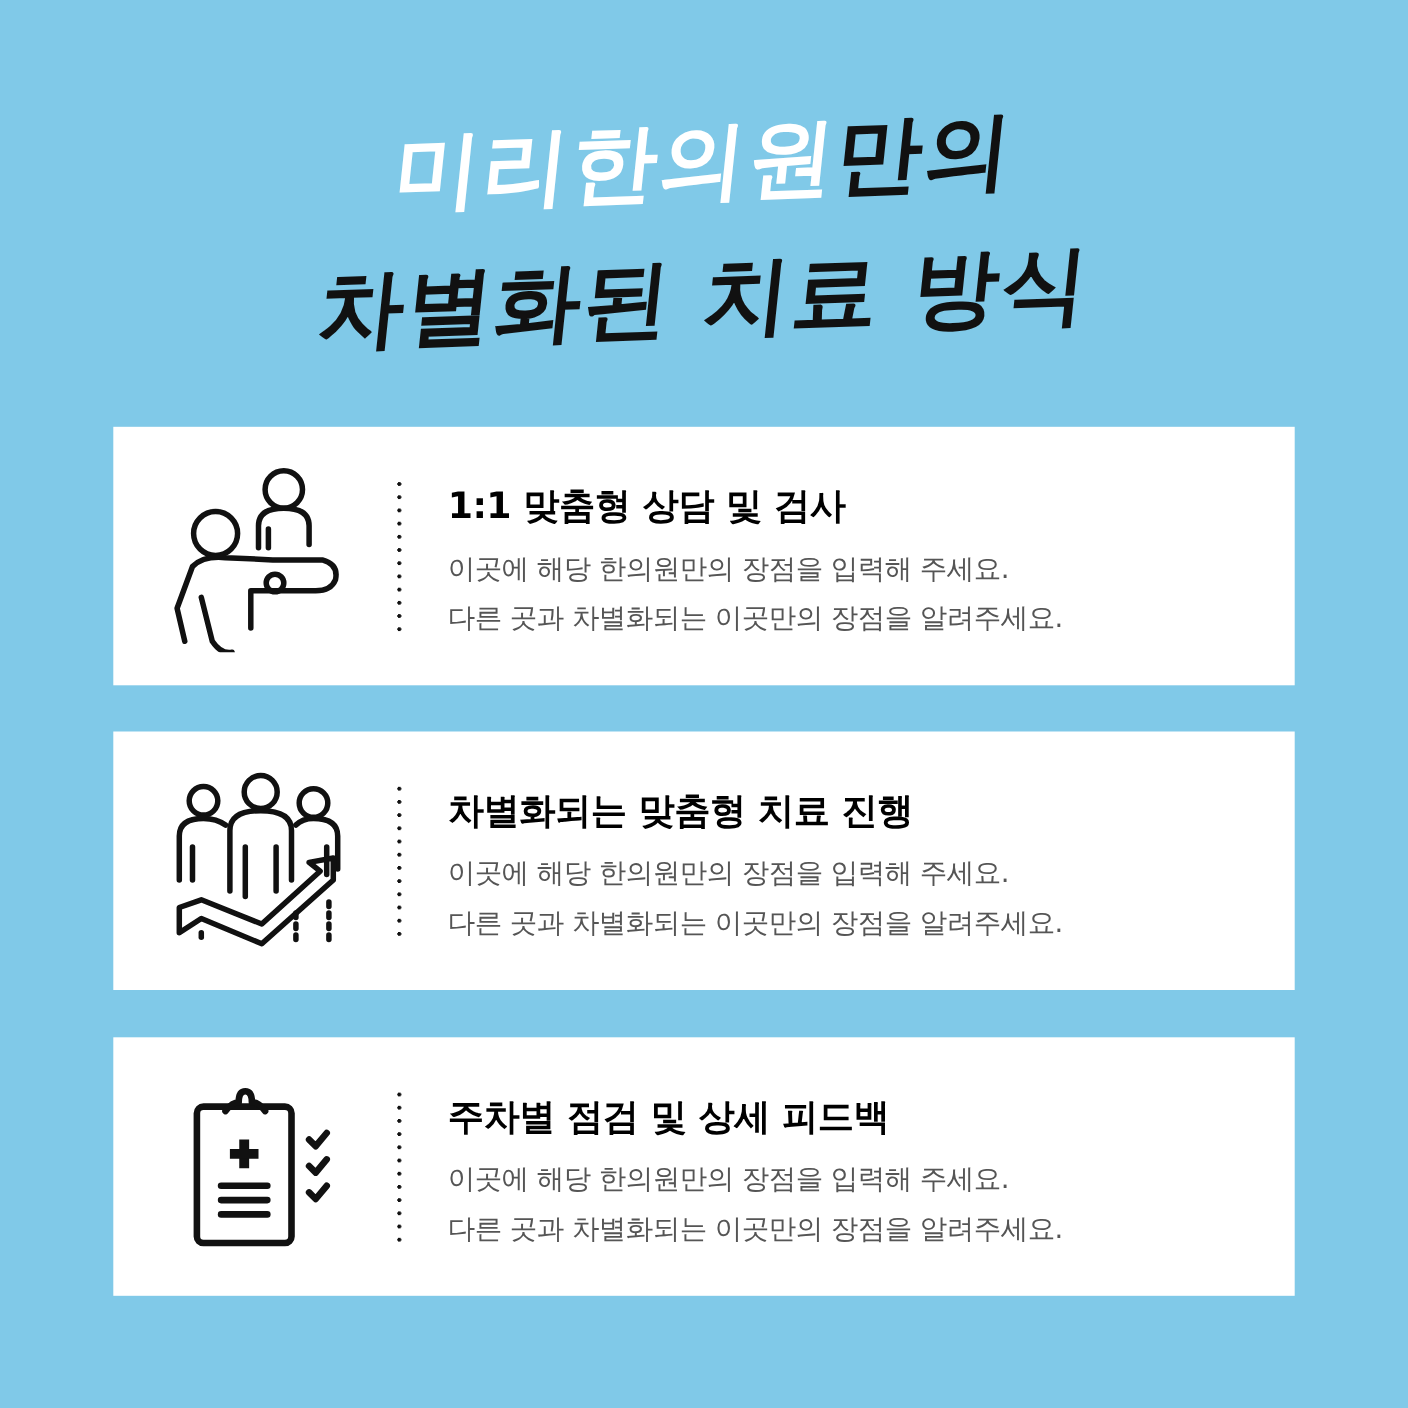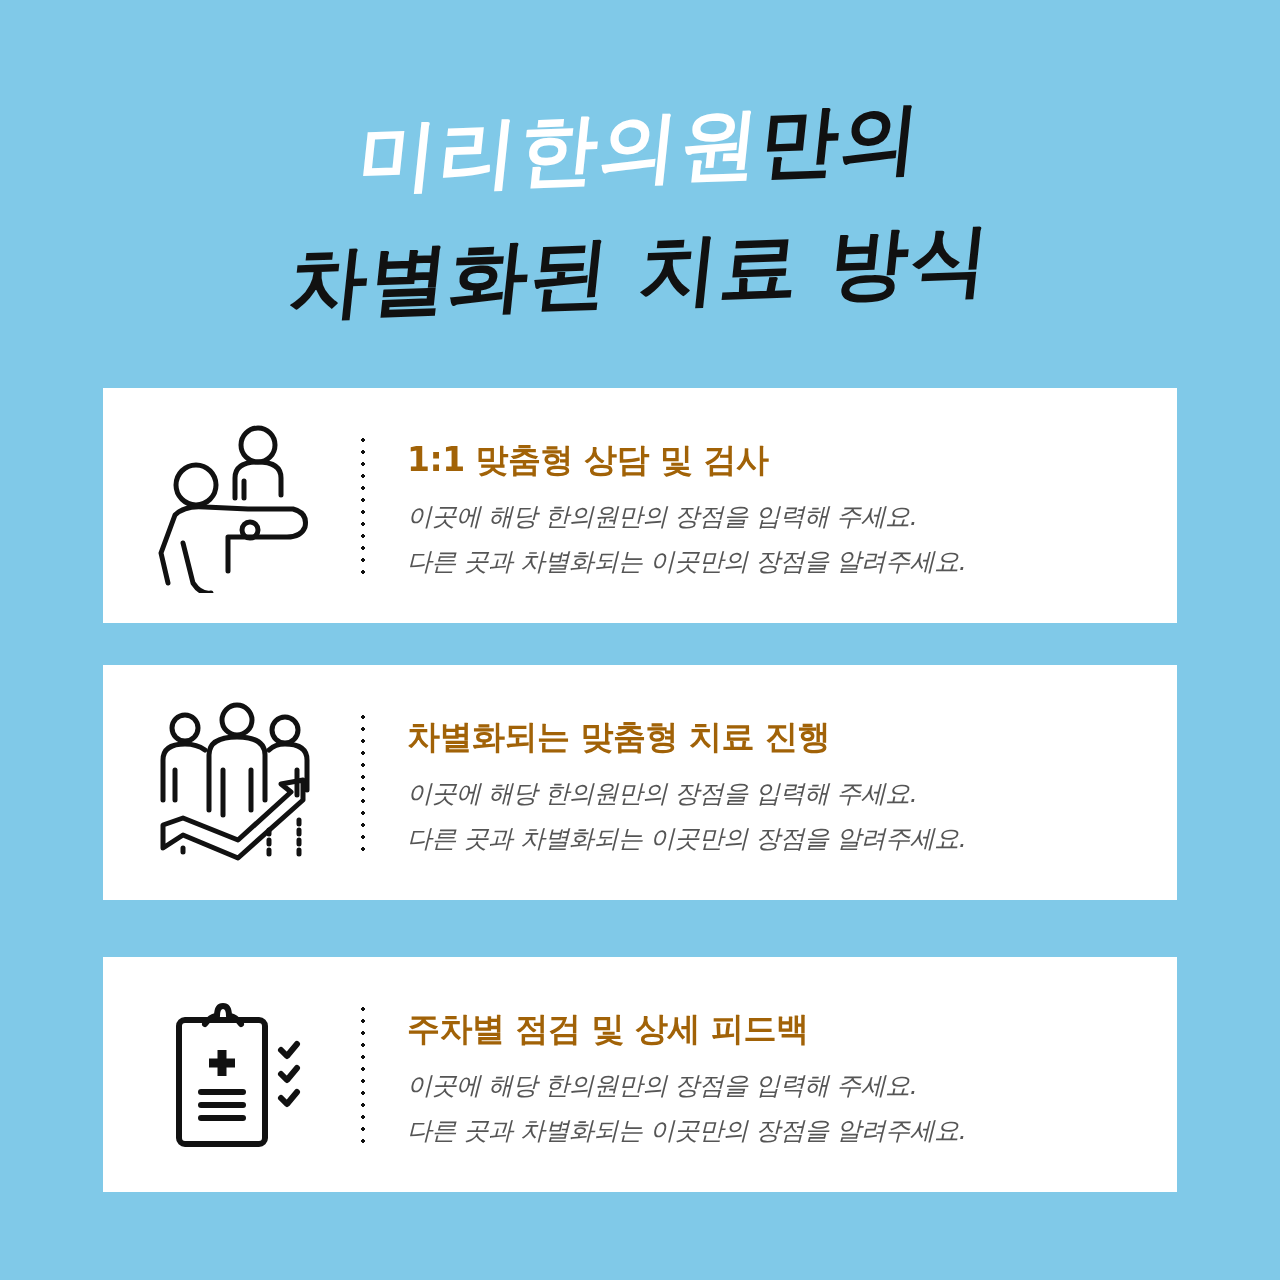--- a/index.html
+++ b/index.html
@@ -28,26 +28,26 @@
     position: absolute; left: 50px; top: 35px; width: 170px; height: 170px;
   }
   .divider {
     position: absolute; left: 258px; top: 46px; width: 4px; height: 144px;
     background-image: radial-gradient(circle, #111 1.6px, transparent 2px);
     background-size: 4px 12px;
     background-repeat: repeat-y;
   }
   .card-title {
     position: absolute; left: 304px; top: 50px;
-    font-size: 33px; font-weight: bold; color: #a16207;
+    font-size: 33px; font-weight: bold; color: #000000;
     letter-spacing: -0.5px;
   }
   .card-desc {
     position: absolute; left: 304px; font-size: 25px; color: #555555;
-    letter-spacing: -0.5px; font-weight: normal; font-style: italic;
+    letter-spacing: -0.5px; font-weight: normal;
   }
   .desc-1 { top: 112px; }
   .desc-2 { top: 157px; }
 </style>
 </head>
 <body>
 
 <div class="title title-1">
   <span class="t-white">미리한의원</span><span class="t-black">만의</span>
 </div>
@@ -89,21 +89,21 @@
       <line x1="116" y1="130" x2="116" y2="160" stroke-dasharray="4 6"></line>
       <line x1="146" y1="120" x2="146" y2="160" stroke-dasharray="4 6"></line>
     </svg>
   </div>
   <div class="divider"></div>
   <div class="card-title">차별화되는 맞춤형 치료 진행</div>
   <div class="card-desc desc-1">이곳에 해당 한의원만의 장점을 입력해 주세요.</div>
   <div class="card-desc desc-2">다른 곳과 차별화되는 이곳만의 장점을 알려주세요.</div>
 </div>
 
-<div class="card" style="top:943px;margin-top:14px;">
+<div class="card" style="top:943px;">
   <div class="card-icon">
     <svg width="170" height="170" viewBox="0 0 170 170" fill="none" stroke="#111" stroke-width="6" stroke-linecap="round" stroke-linejoin="round">
       <rect x="26" y="28" width="86" height="124" rx="6"></rect>
       <path d="M52 32 q6-8 12-8 q0-10 6-10 q6 0 6 10 q6 0 12 8"></path>
       <line x1="69" y1="58" x2="69" y2="84" stroke-width="9" stroke-linecap="butt"></line>
       <line x1="56" y1="71" x2="82" y2="71" stroke-width="9" stroke-linecap="butt"></line>
       <line x1="48" y1="100" x2="90" y2="100"></line>
       <line x1="48" y1="113" x2="90" y2="113"></line>
       <line x1="48" y1="126" x2="90" y2="126"></line>
       <path d="M128 58 l6 6 l10-12"></path>

